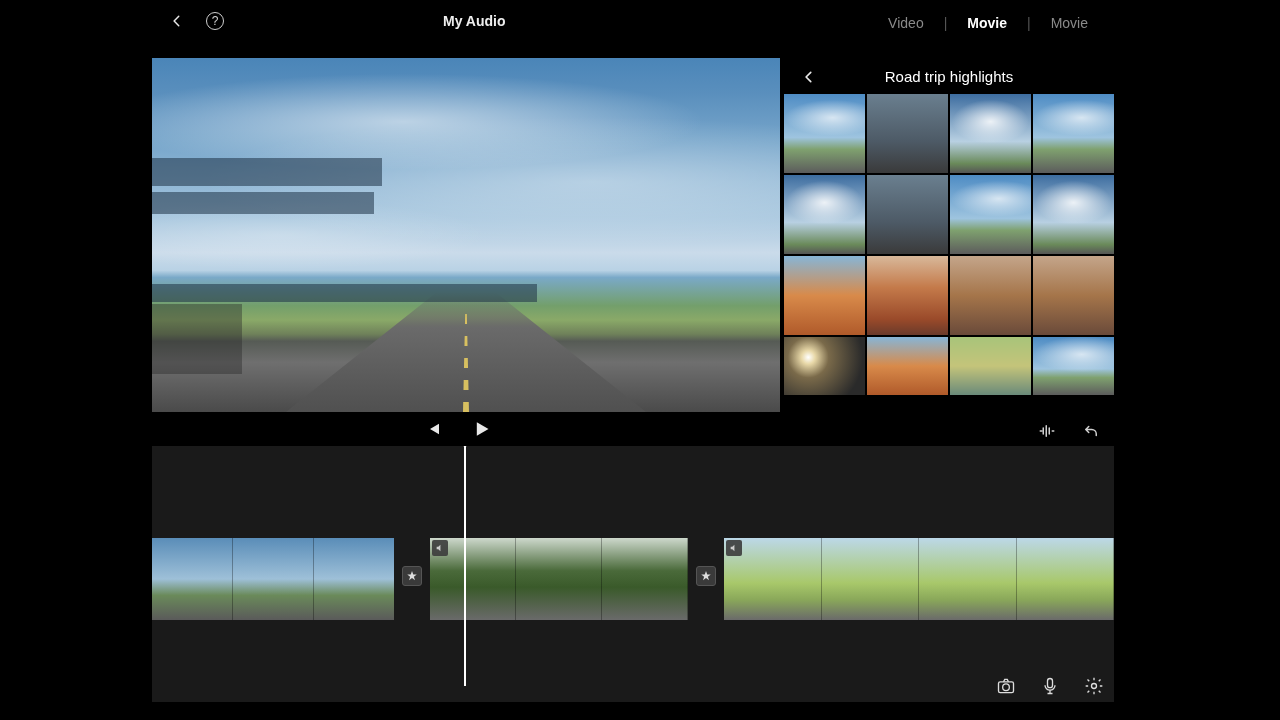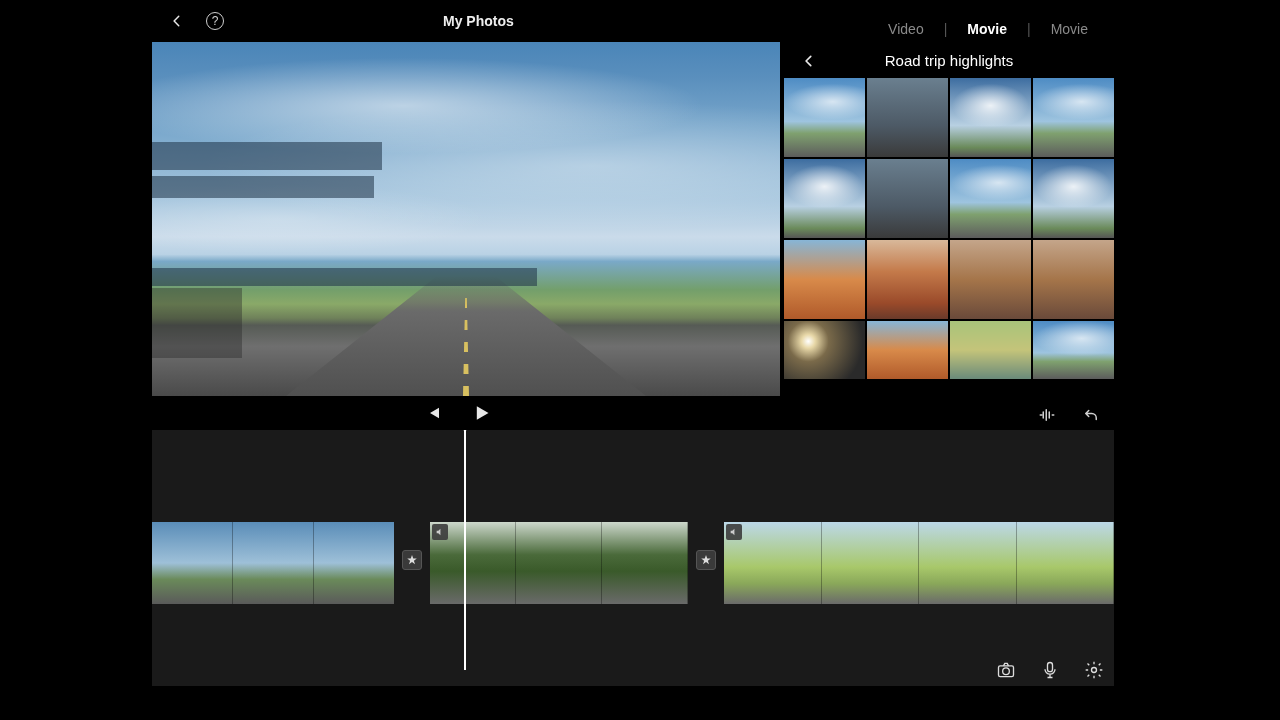--- a/index.html
+++ b/index.html
@@ -53,35 +53,35 @@
     left: 50%;
     transform: translateX(-190px);
     top: 7px;
     font-size: 14px;
     font-weight: 600;
     color: #eee;
   }
   .media-tabs {
     position: absolute;
     right: 6px;
-    top: 15px;
+    top: 9px;
     display: flex;
     gap: 0;
     font-size: 14px;
     align-items: center;
   }
   .media-tabs .tab { color: #8a8a8a; padding: 0 20px; cursor: pointer; }
   .media-tabs .tab.active { color: #fff; font-weight: 600; }
   .media-tabs .sep { color: #555; }
 
   
   .main-split {
     display: flex;
     height: 354px;
-    margin-top: 6px;
+    margin-top: 22px;
   }
   .preview {
     width: 628px;
     height: 354px;
     position: relative;
     overflow: hidden;
     background: linear-gradient(to bottom,
       #4a85b8 0%, #5a8fbd 10%,
       #7aa8cc 25%, #a6c6de 45%,
       #cadbea 55%, #b9d2e5 60%,
@@ -297,21 +297,21 @@
 
 <div class="app-frame">
 
   <div class="topbar">
     <div class="back-chevron">
       <svg viewBox="0 0 24 24">
           <path d="M15 4 L7 12 L15 20" stroke="#e8e8e8" stroke-width="2.5" fill="none" stroke-linecap="round" stroke-linejoin="round"></path>
         </svg>
     </div>
     <div class="help-icon">?</div>
-    <div class="project-title">My Photos</div>
+    <div class="project-title">My Audio</div>
     <div class="media-tabs">
       <span class="tab">Video</span>
       <span class="sep">|</span>
       <span class="tab active">Movie</span>
       <span class="sep">|</span>
       <span class="tab">Movie</span>
     </div>
   </div>
 
   <div class="main-split">

